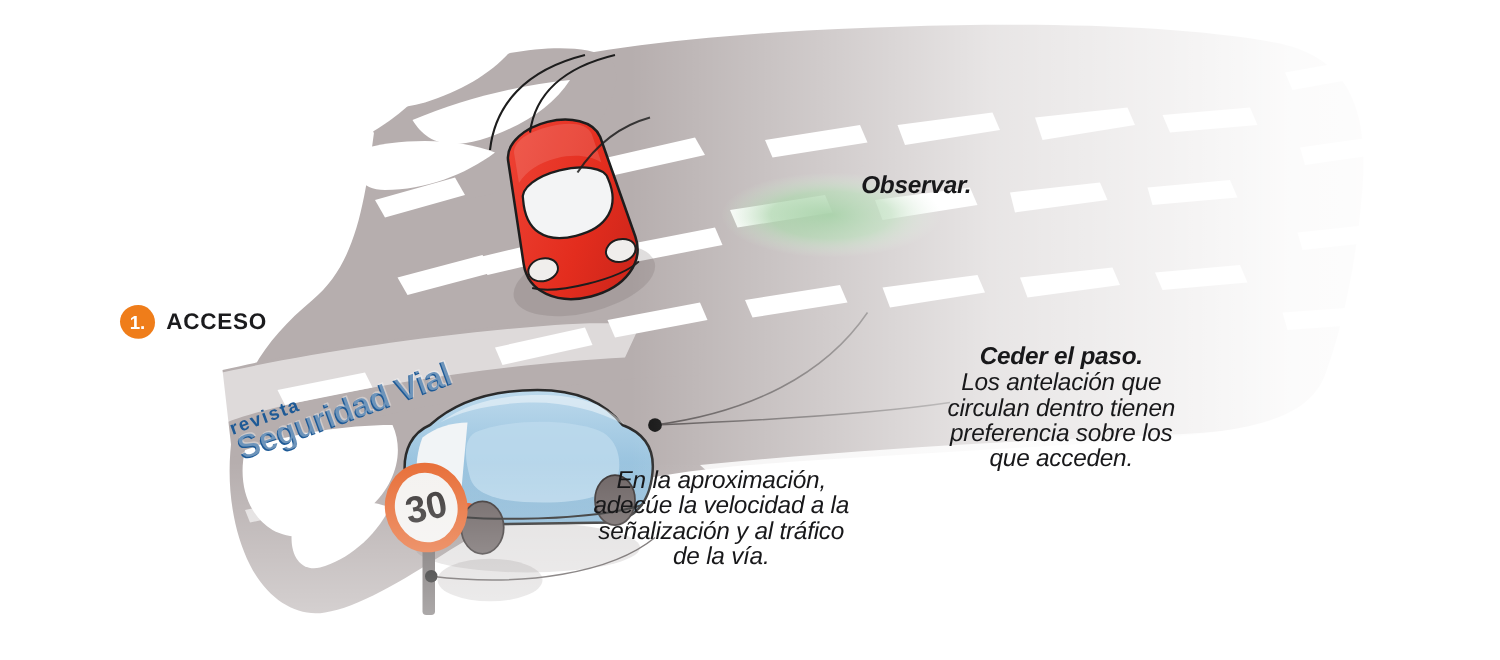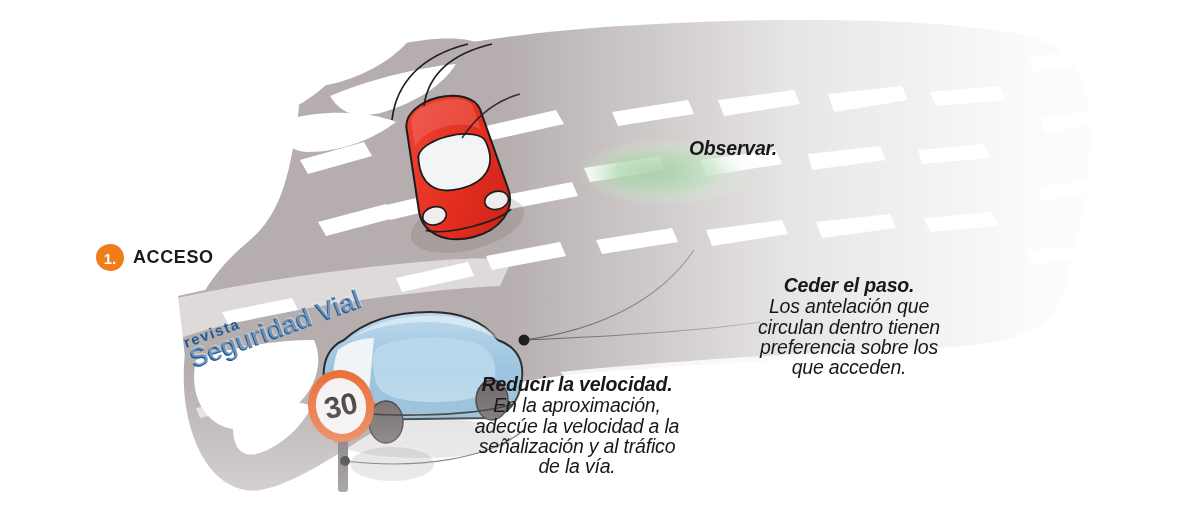--- a/index.html
+++ b/index.html
@@ -298,17 +298,16 @@
   <div class="callout" id="callout-observar">
     <span class="ttl">Observar.</span>
   </div>
 
   <div class="callout" id="callout-ceder">
     <span class="ttl">Ceder el paso.</span>
     <span class="bdy">Los antelación que circulan dentro tienen preferencia sobre los que acceden.</span>
   </div>
 
   <div class="callout" id="callout-reducir">
-    <span class="ttl">Reducir la velocidad.</span>
     <span class="bdy">En la aproximación, adecúe la velocidad a la señalización y al tráfico de la vía.</span>
   </div>
 
 </div>
 
 </body></html>

